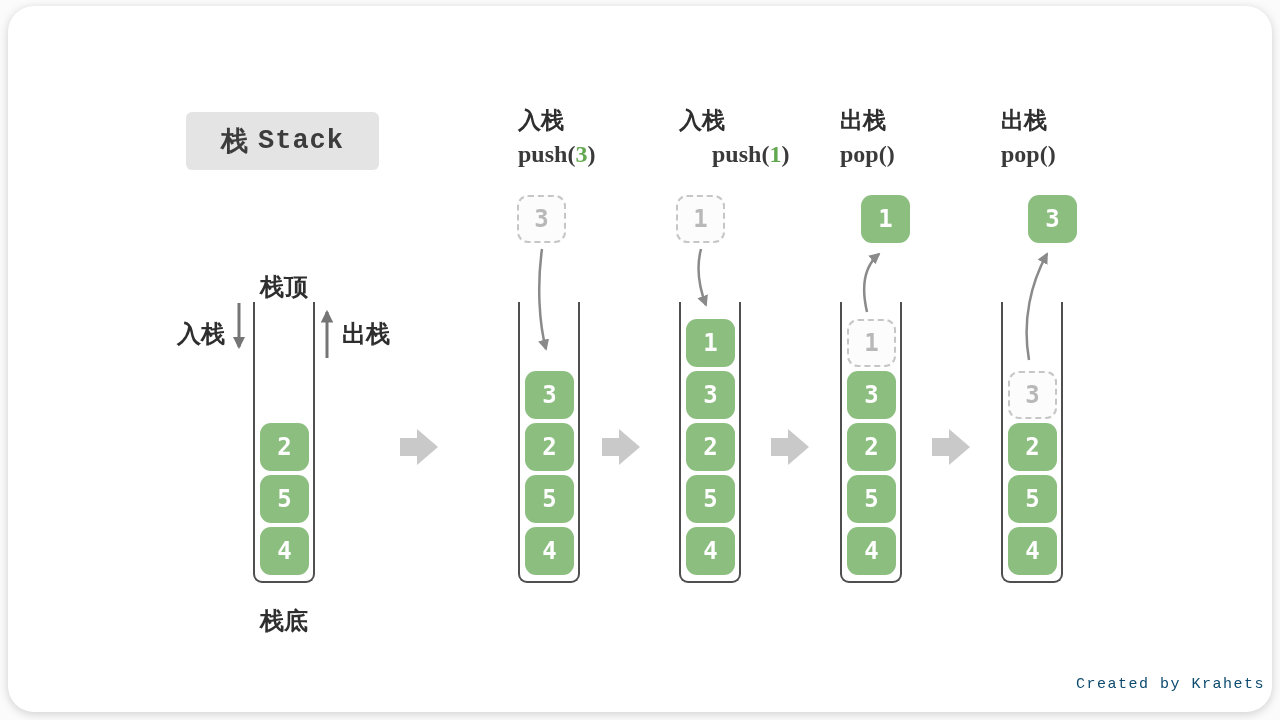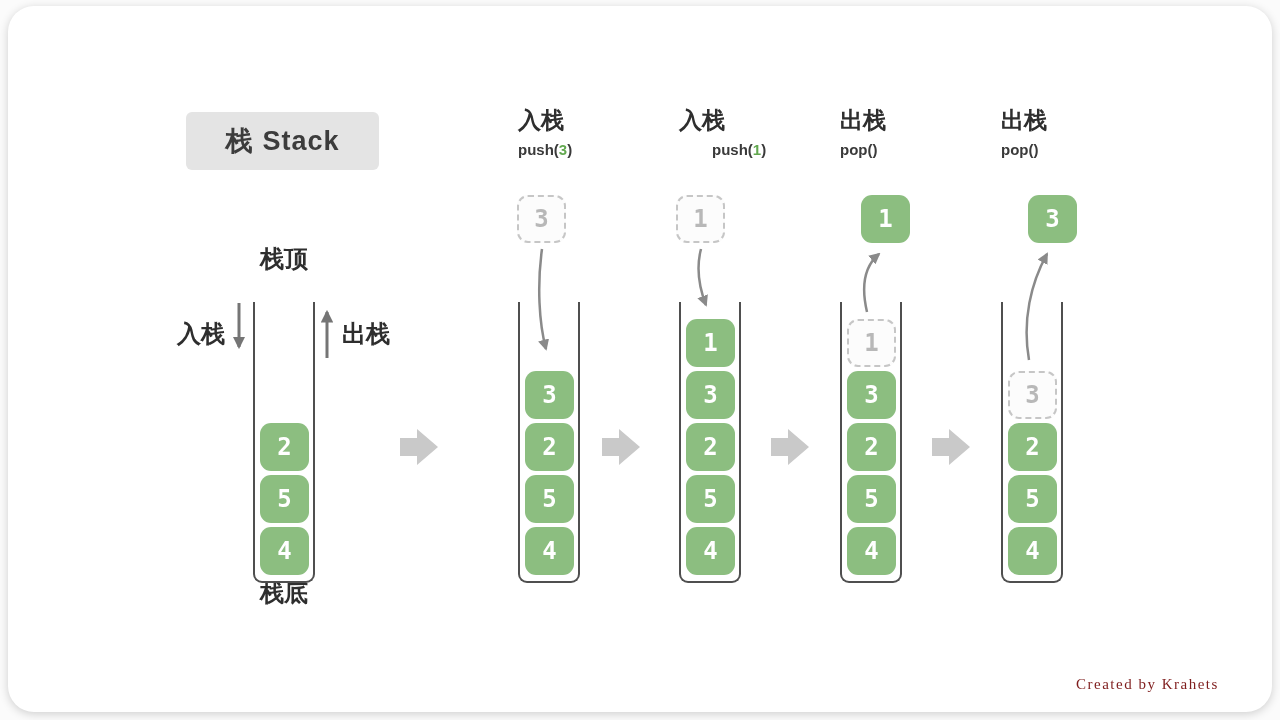--- a/index.html
+++ b/index.html
@@ -3,39 +3,39 @@
 <meta charset="utf-8">
 <style>
   html,body{margin:0;padding:0;background:#ffffff;}
   #page{position:relative;width:1280px;height:720px;overflow:hidden;
         font-family:"DejaVu Sans",sans-serif;background:#fbfbfb;}
   #card{position:absolute;left:8px;top:6px;width:1264px;height:706px;
         background:#ffffff;border-radius:26px;box-shadow:0 2px 10px rgba(0,0,0,0.18);}
   .title-box{position:absolute;left:186px;top:112px;width:193px;height:58px;
         background:#e4e4e4;border-radius:6px;display:flex;align-items:center;
         justify-content:center;font-size:27px;font-weight:bold;color:#3c3c3c;gap:10px;}
-  .title-en{font-family:Liberation Sans, sans-serif;letter-spacing:1px;}
+  .title-en{font-family:Liberation Mono, monospace;letter-spacing:1px;}
   .cjk-label{position:absolute;font-size:24px;font-weight:bold;color:#2e2e2e;white-space:nowrap;}
-  .centered{transform:translateX(-50%);}
+  .centered{transform:translateX(-50%);margin-top:28px;}
   .op-cn{position:absolute;font-size:23px;font-weight:bold;color:#2e2e2e;white-space:nowrap;}
-  .op-code{position:absolute;font-size:15px;font-weight:bold;color:#3a3a3a;
-        font-family:Liberation Sans, sans-serif;white-space:nowrap;}
+  .op-code{position:absolute;font-size:24px;font-weight:bold;color:#3a3a3a;
+        font-family:Liberation Serif, serif;white-space:nowrap;}
   .op-code .arg{color:#62a84f;}
   .stack-container{position:absolute;width:62px;height:281px;box-sizing:border-box;
         border-left:2px solid #4f4f4f;border-right:2px solid #4f4f4f;
         border-bottom:2px solid #4f4f4f;border-radius:0 0 9px 9px;background:#ffffff;}
   .cell{position:absolute;width:49px;height:48px;border-radius:11px;background:#8cbe80;
         color:#ffffff;font-size:24px;font-weight:bold;
         font-family:"DejaVu Sans Mono",monospace;display:flex;align-items:center;justify-content:center;}
   .ghost{position:absolute;width:49px;height:48px;border-radius:11px;box-sizing:border-box;
         border:2px dashed #c6c6c6;background:#fcfcfc;color:#b8b8b8;font-size:24px;font-weight:bold;
         font-family:"DejaVu Sans Mono",monospace;display:flex;align-items:center;justify-content:center;}
   #overlay{position:absolute;left:0;top:0;pointer-events:none;}
-  .watermark{position:absolute;left:1076px;top:676px;font-size:15px;color:#7f1d1d;
-        font-family:Liberation Serif, serif;letter-spacing:1.5px;}
+  .watermark{position:absolute;left:1076px;top:676px;font-size:15px;color:#0c4a6e;
+        font-family:Liberation Mono, monospace;letter-spacing:1.5px;}
 </style>
 </head>
 <body>
 
 <div id="page">
   <div id="card"></div>
 
   <div class="title-box">
     <span>栈</span>
       <span class="title-en">Stack</span>

